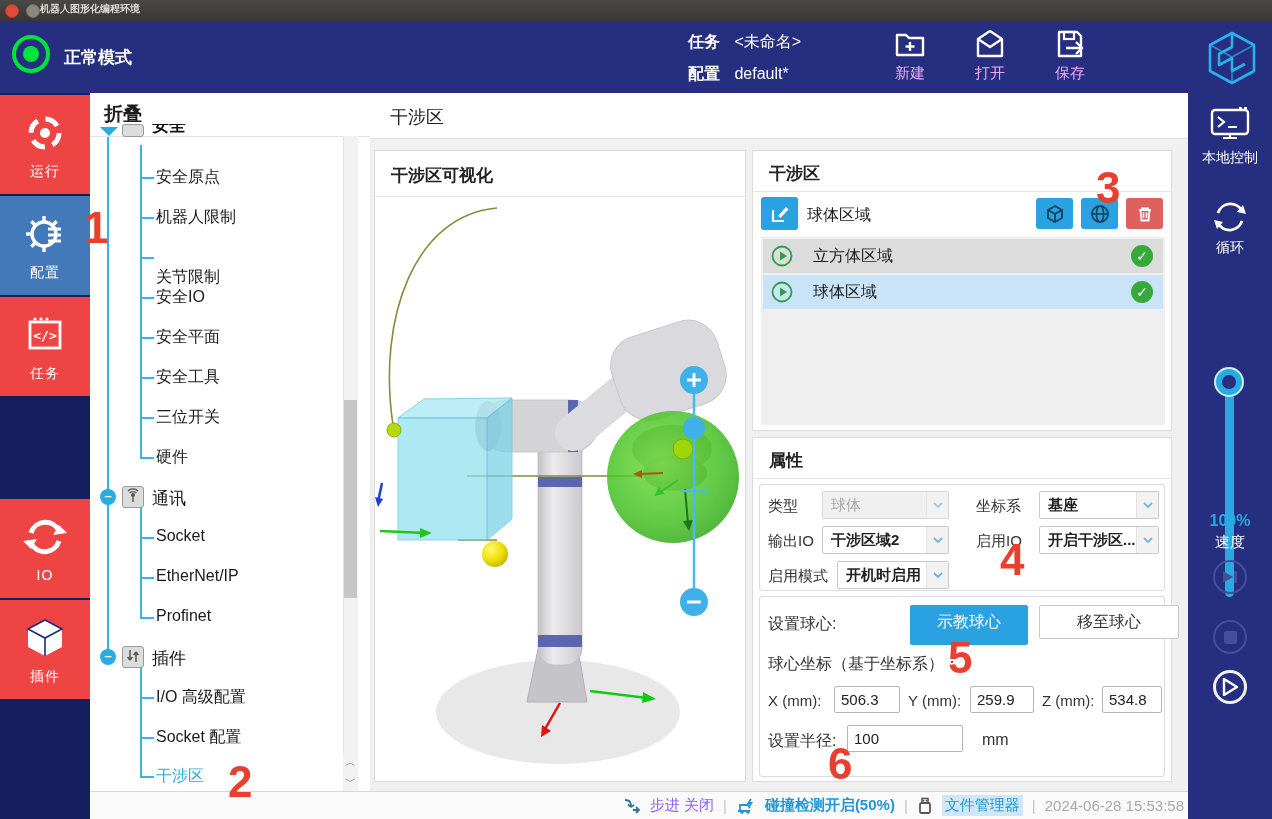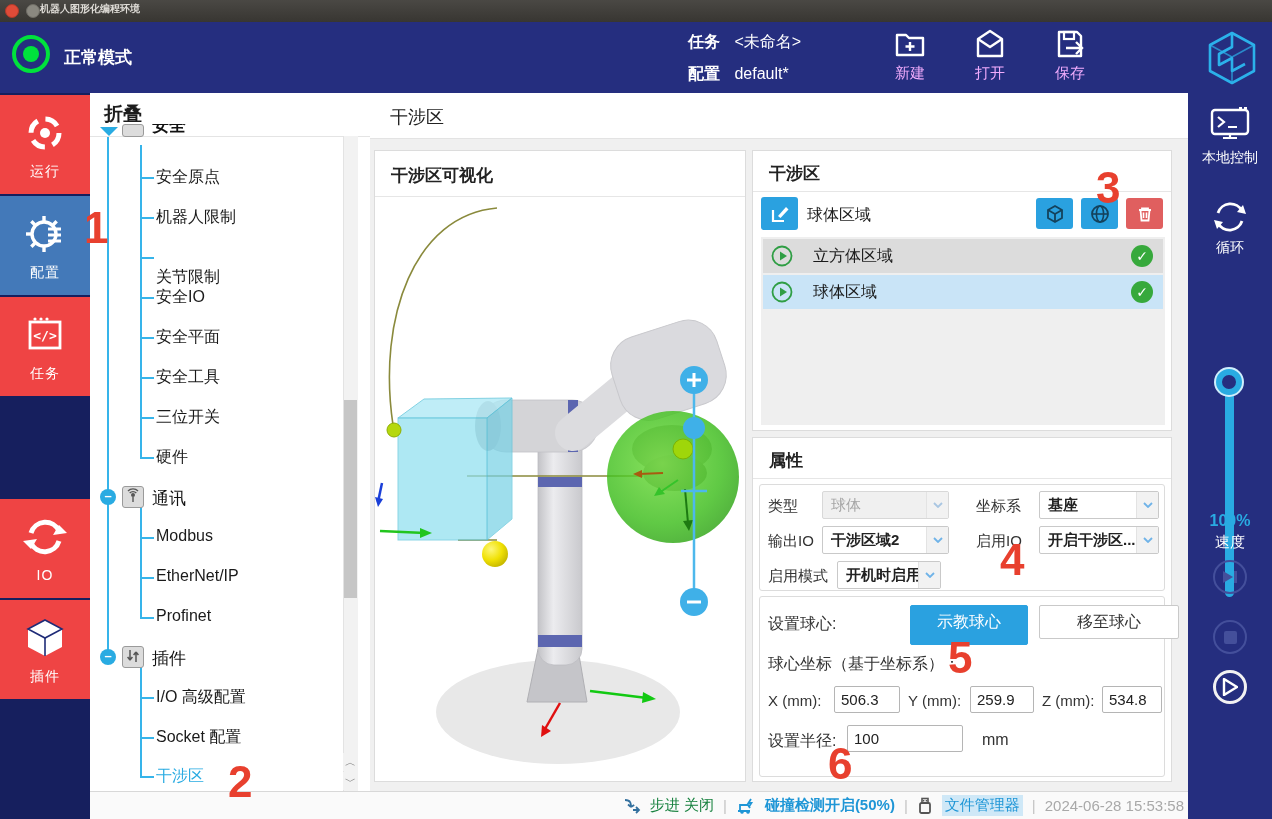--- a/index.html
+++ b/index.html
@@ -70,21 +70,21 @@
   #right-sidebar { left:1188px; top:93px; width:84px; height:726px; background:#252e7f; color:#fff; }
   .rlabel { width:84px; text-align:center; font-size:14px; color:#fff; }
   #speed-track { left:37px; top:288px; width:9px; height:216px; background:#29abe2; border-radius:5px; }
   #speed-thumb { left:28px; top:276px; width:26px; height:26px; border-radius:50%; background:#252e7f; border:6px solid #29abe2; box-shadow:0 0 0 2px #cfeefc; }
   .rbtn { left:25px; width:34px; height:34px; border-radius:50%; display:flex; align-items:center; justify-content:center; cursor:pointer; }
   .rbtn.dim { border:2px solid #444f9b; }
   .rbtn.lit { border:3px solid #f2f2f2; }
   
   #statusbar { left:90px; top:791px; width:1098px; height:28px; background:#fafafa; border-top:1px solid #d8d8d8; }
   #status-items { position:absolute; right:4px; top:0; height:27px; display:flex; align-items:center; gap:9px; font-size:15px; }
-  .st-blue { color:#15803d; }
+  .st-blue { color:#8b5cf6; }
   .st-bold { font-weight:bold; color:#1f96d6; }
   .st-sep { color:#c4c4c4; }
   .st-fm { color:#1f96d6; background:#cfe8f7; padding:1px 3px; }
   .st-date { color:#a9a9a9; }
 </style>
 </head>
 <body>
 
 <div id="titlebar" class="abs">
   <div id="btn-close" class="abs winbtn"></div>
@@ -228,21 +228,21 @@
 
   <div class="abs tnode-circle" style="left:10px; top:396px;">–</div>
   <div class="abs ticonbox" style="left:32px; top:393px;">
     <svg width="18" height="18" viewBox="0 0 18 18">
         <circle cx="9" cy="8" r="2" fill="#555"></circle>
         <path d="M4 4 a7 7 0 0 1 10 0 M5.7 6 a4.6 4.6 0 0 1 6.6 0 M9 10 v5" fill="none" stroke="#555" stroke-width="1.4"></path>
       </svg>
   </div>
   <div class="abs tparent-label" style="left:62px; top:394px;">通讯</div>
   <div class="abs tline" style="left:50px; top:444px; width:14px; height:2px;"></div>
-  <div class="abs tchild" style="left:66px; top:434px;">Modbus</div>
+  <div class="abs tchild" style="left:66px; top:434px;">Socket</div>
   <div class="abs tline" style="left:50px; top:484px; width:14px; height:2px;"></div>
   <div class="abs tchild" style="left:66px; top:474px;">EtherNet/IP</div>
   <div class="abs tline" style="left:50px; top:524px; width:14px; height:2px;"></div>
   <div class="abs tchild" style="left:66px; top:514px;">Profinet</div>
 
   <div class="abs tnode-circle" style="left:10px; top:556px;">–</div>
   <div class="abs ticonbox" style="left:32px; top:553px;">
     <svg width="18" height="18" viewBox="0 0 18 18">
         <path d="M6 3 v10 M6 13 l-2.4 -3 M6 13 l2.4 -3 M12 15 v-10 M12 5 l-2.4 3 M12 5 l2.4 3" fill="none" stroke="#555" stroke-width="1.5"></path>
       </svg>
@@ -436,21 +436,21 @@
       <span class="abs flabel" style="left:216px; top:47px;">启用IO</span>
       <div class="abs fsel" style="left:279px; top:41px; width:120px; height:28px;">
         <span class="ftext">开启干涉区...</span>
         <span class="fchev">
             <svg width="10" height="6" viewBox="0 0 10 6">
               <polyline points="1,1 5,5 9,1" fill="none" stroke="#6fb3e8" stroke-width="1.8"></polyline>
             </svg>
           </span>
       </div>
       <span class="abs flabel" style="left:8px; top:82px;">启用模式</span>
-      <div class="abs fsel" style="left:77px; top:76px; width:104px; height:28px;">
+      <div class="abs fsel" style="left:77px; top:76px; width:112px; height:28px;">
         <span class="ftext">开机时启用</span>
         <span class="fchev">
             <svg width="10" height="6" viewBox="0 0 10 6">
               <polyline points="1,1 5,5 9,1" fill="none" stroke="#6fb3e8" stroke-width="1.8"></polyline>
             </svg>
           </span>
       </div>
     </div>
 
     <div class="abs groupbox" style="left:6px; top:158px; width:406px; height:181px;">

